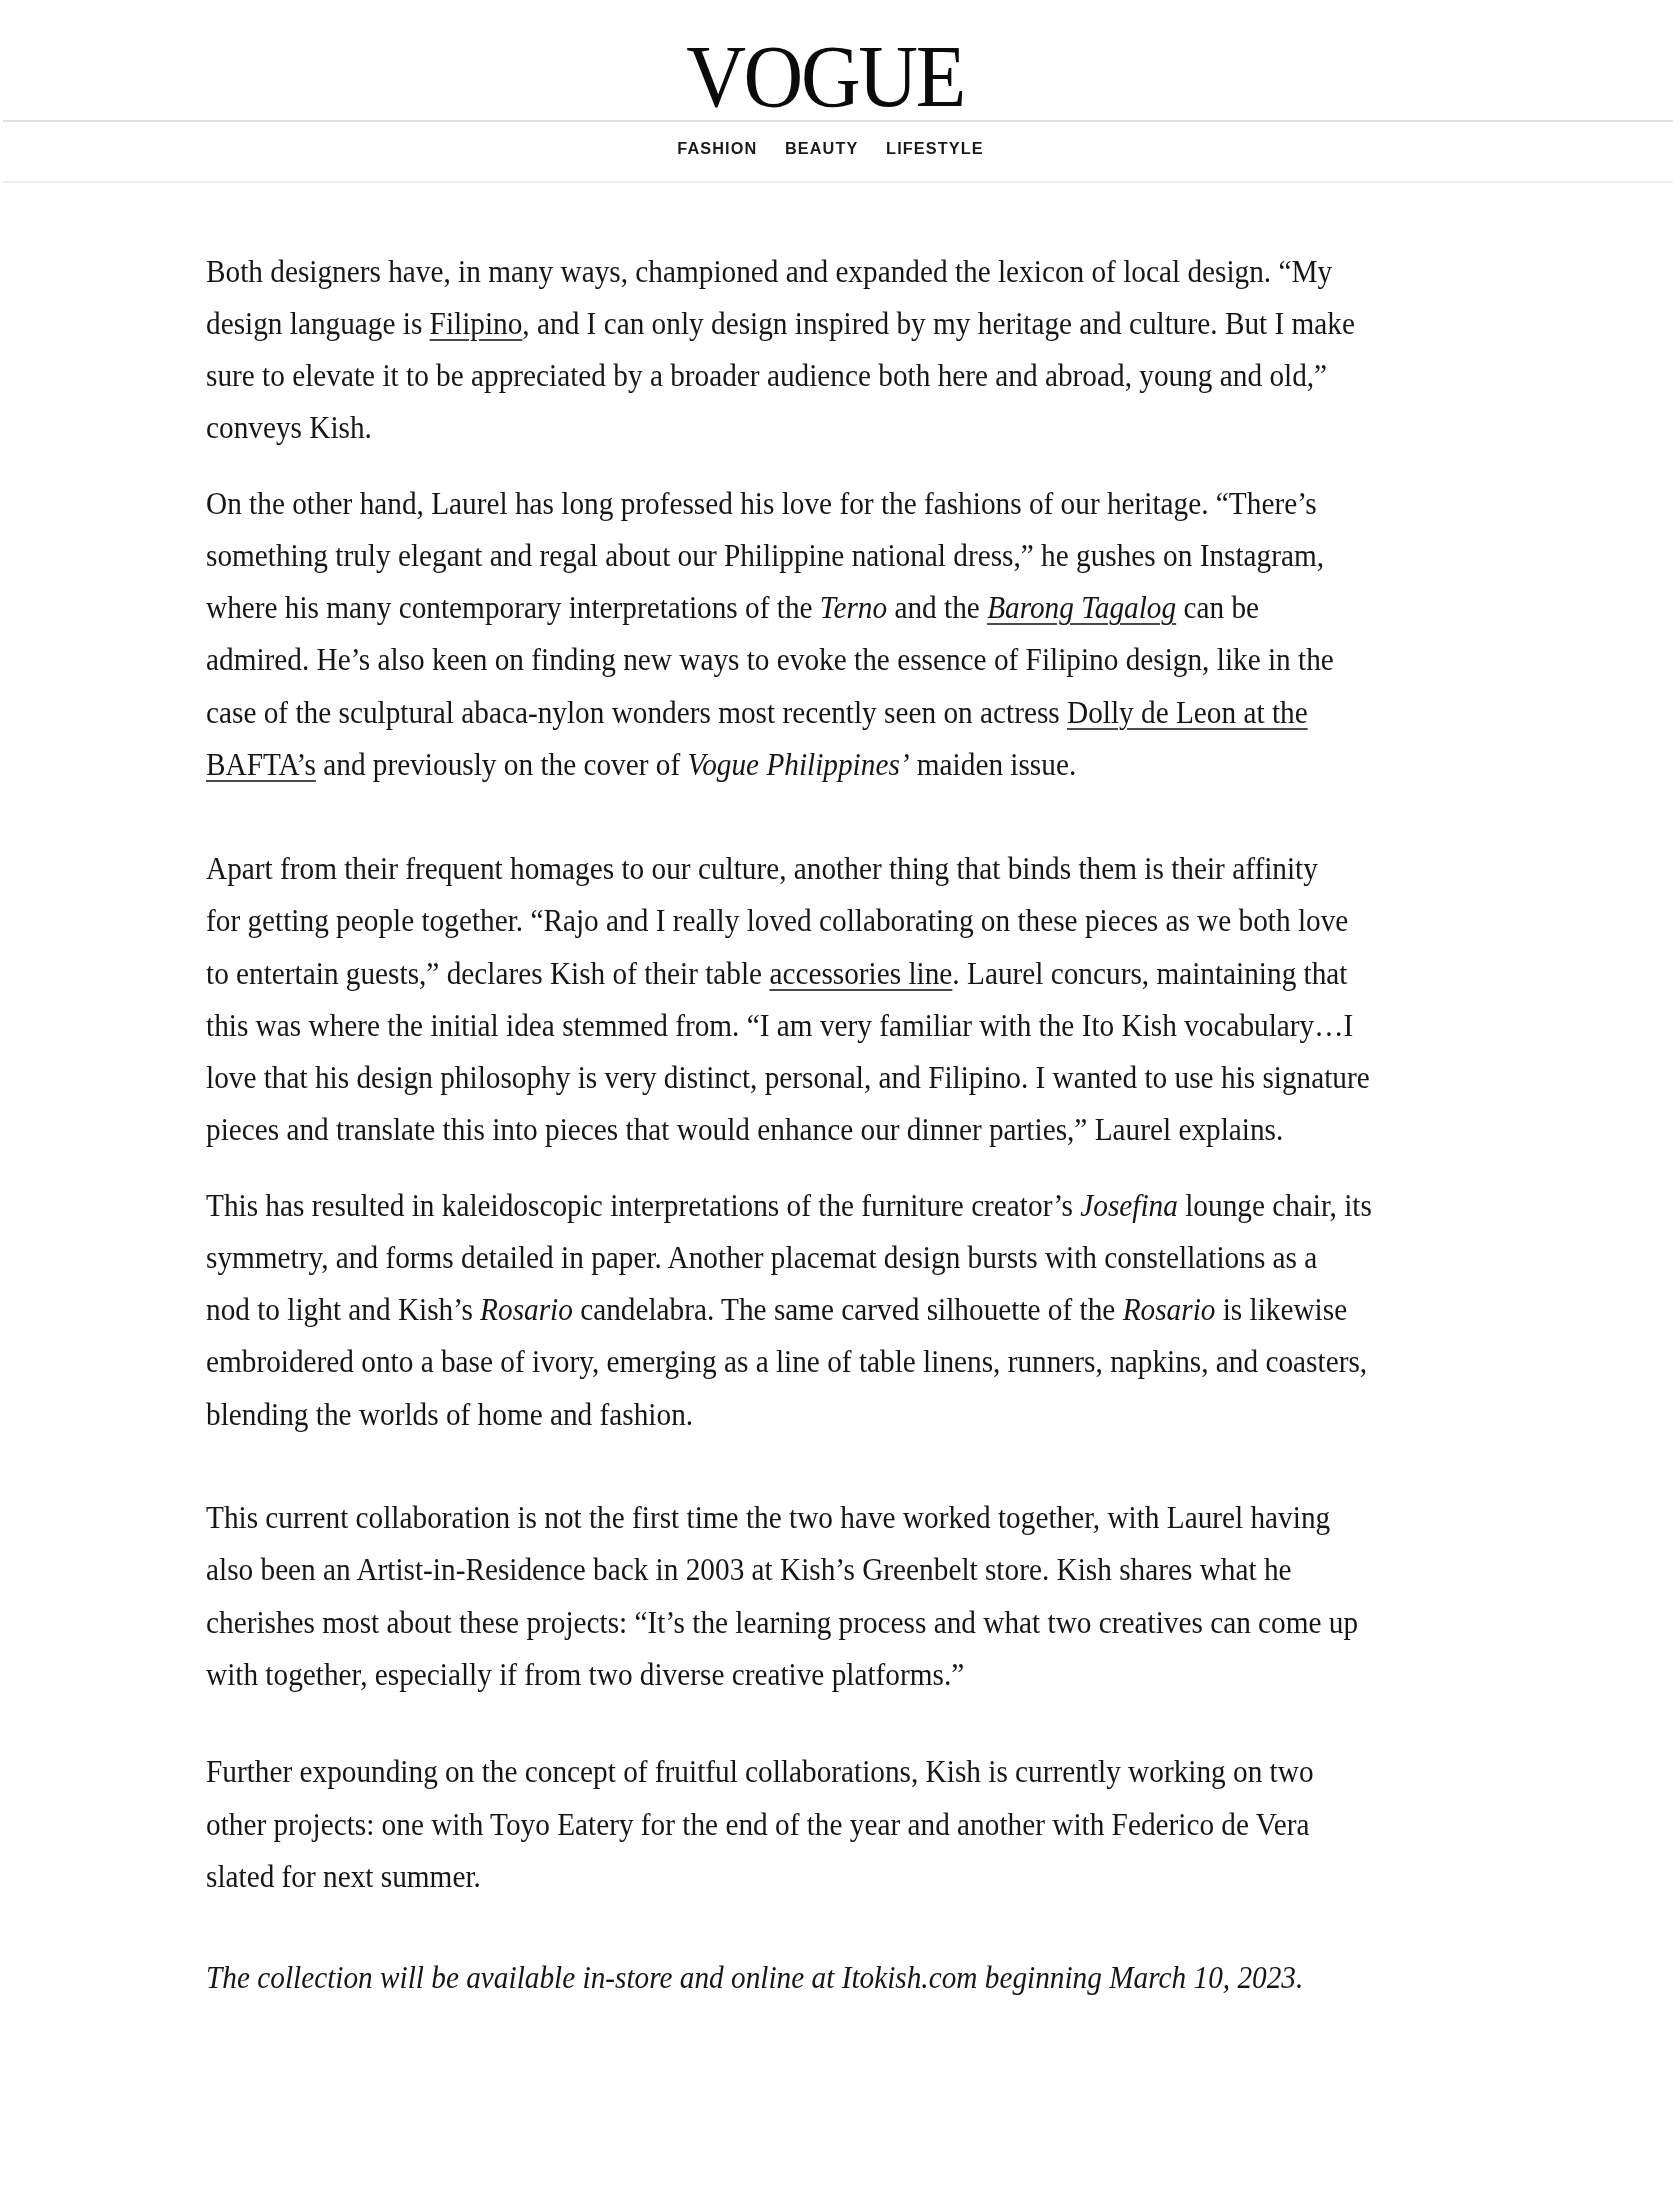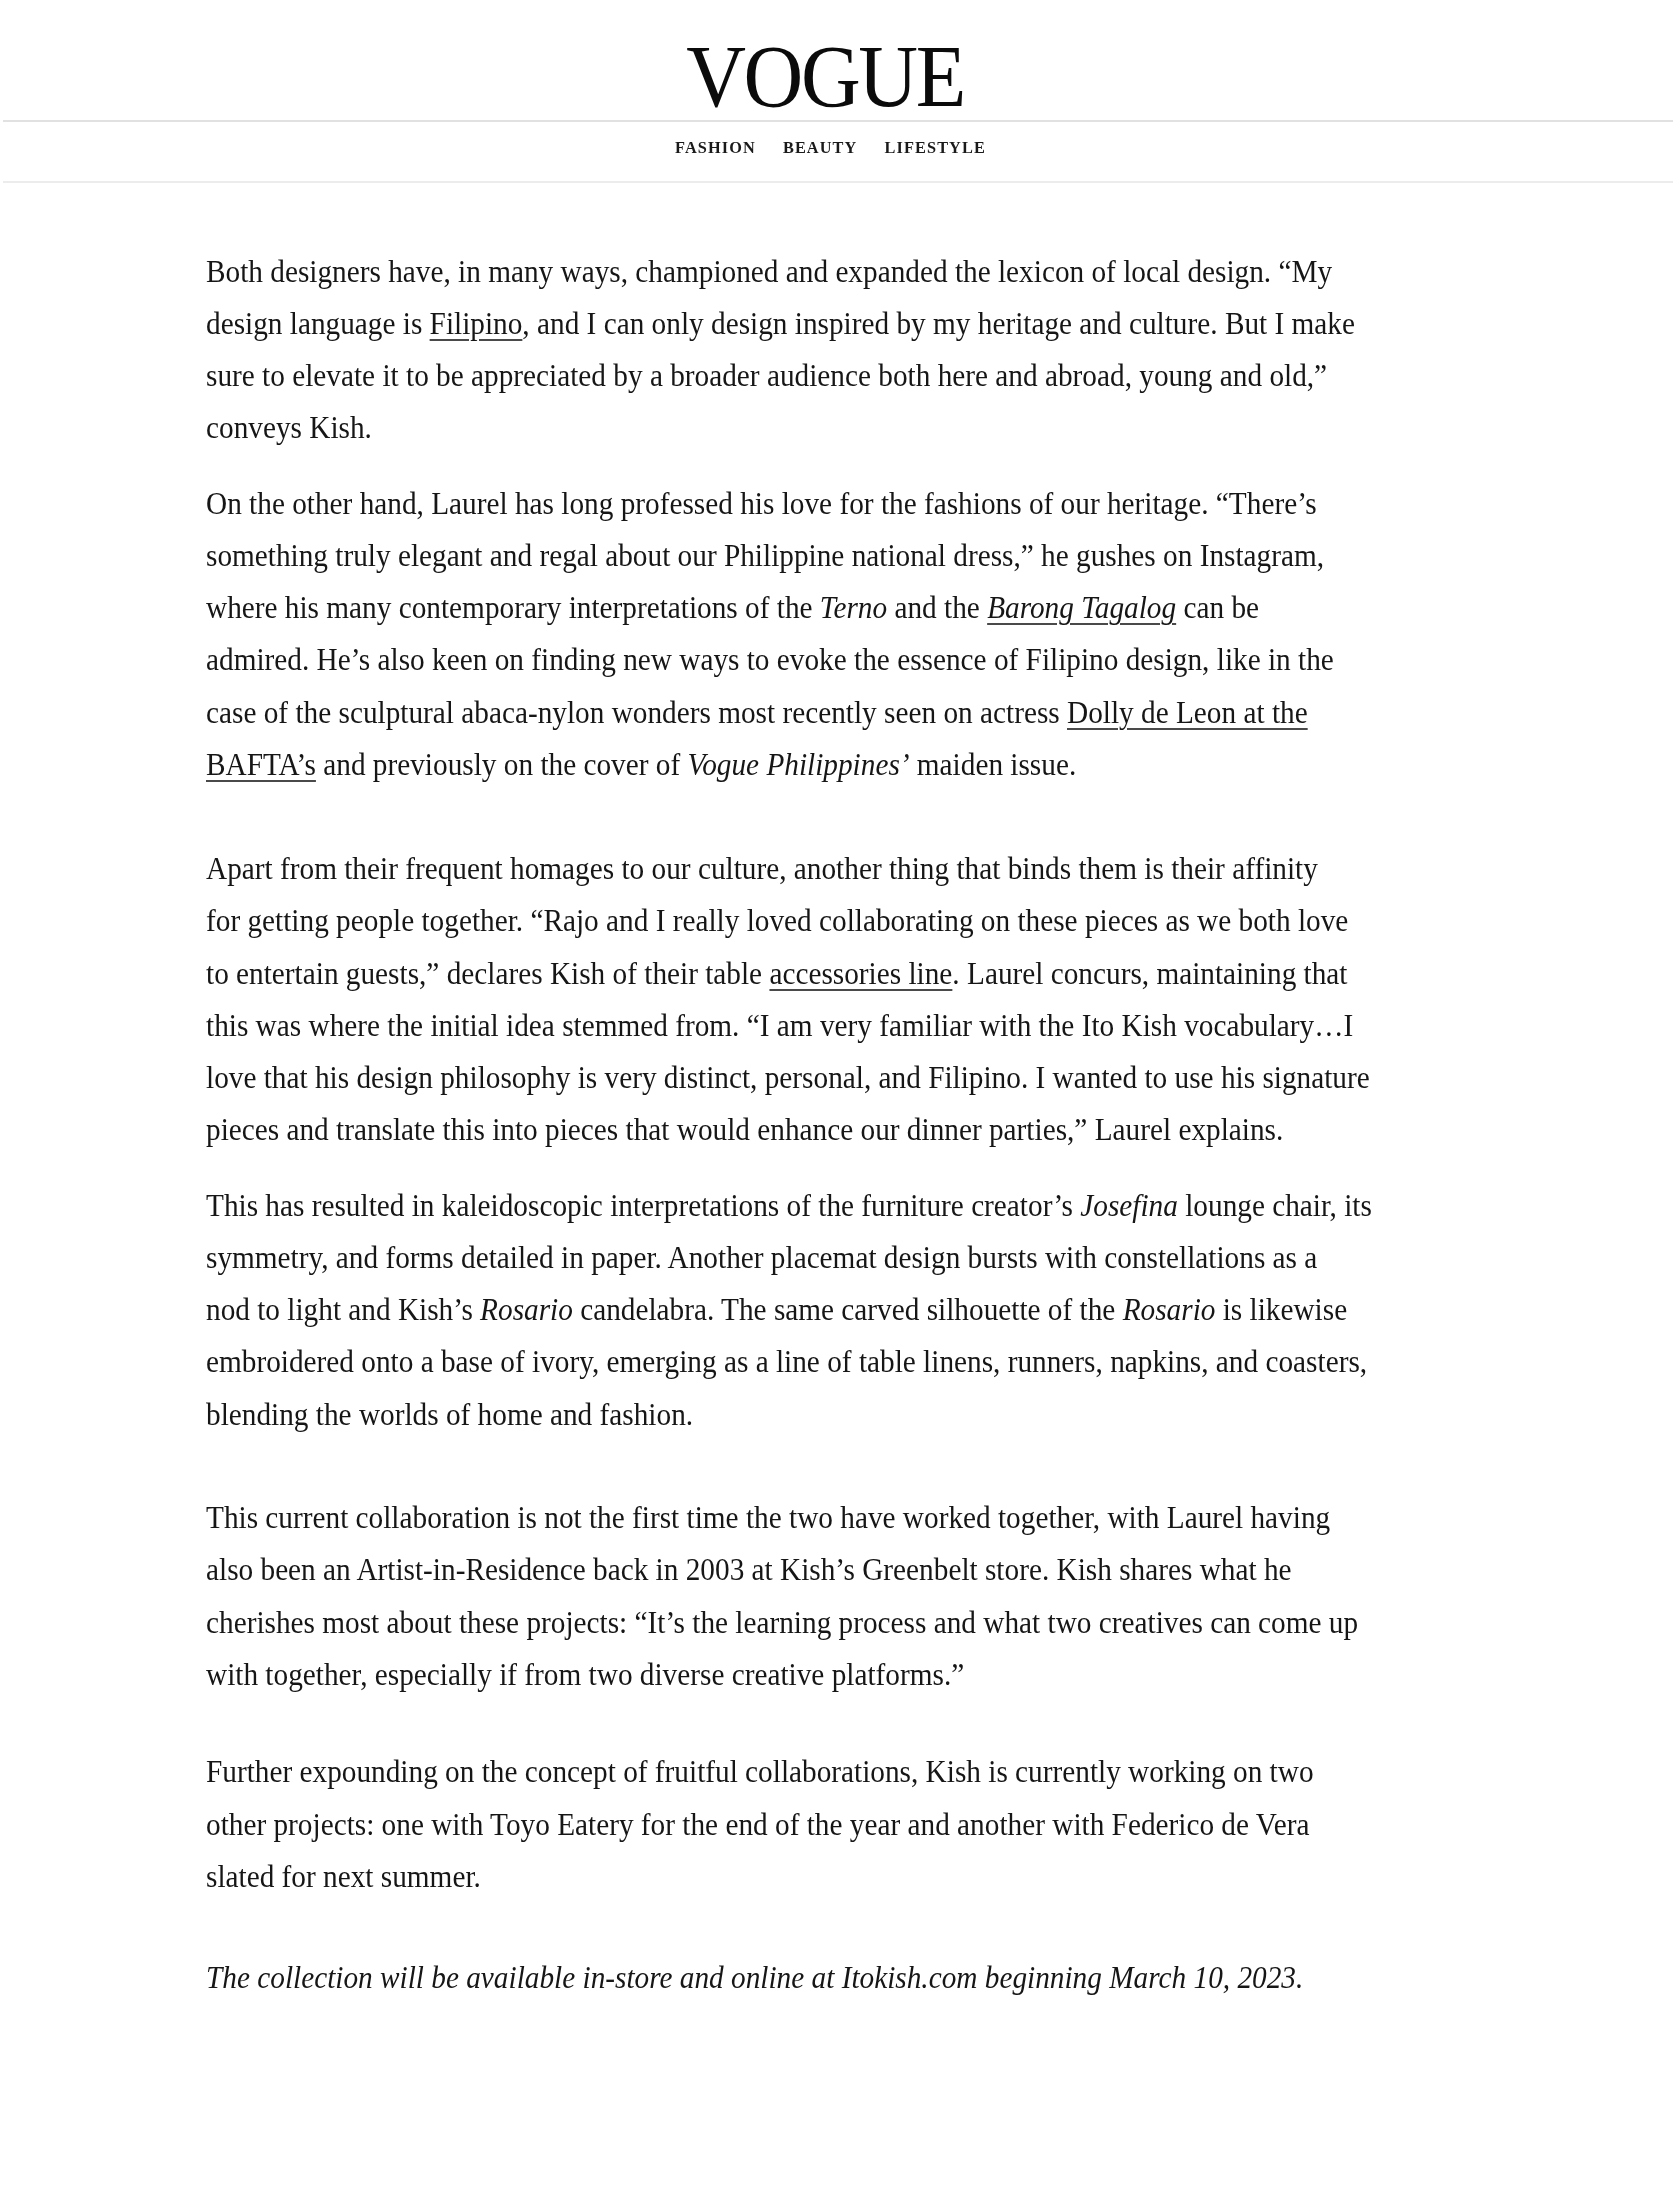--- a/index.html
+++ b/index.html
@@ -41,21 +41,21 @@
     height: 1.7px;
     background: #e1e1e1;
   }
   .rule.top { top: 120px; }
   .rule.bottom { top: 181px; background: #ececec; }
   .nav {
     position: absolute;
     top: 137px;
     left: 11px; right: 0;
     text-align: center;
-    font-family: Liberation Serif, serif;
+    font-family: Liberation Sans, sans-serif;
     font-weight: bold;
     font-size: 16.3px;
     line-height: 22px;
     letter-spacing: 1.1px;
     color: #1a1a1a;
   }
   .nav a {
     display: inline-block;
     margin: 0 11px;
     color: inherit;

